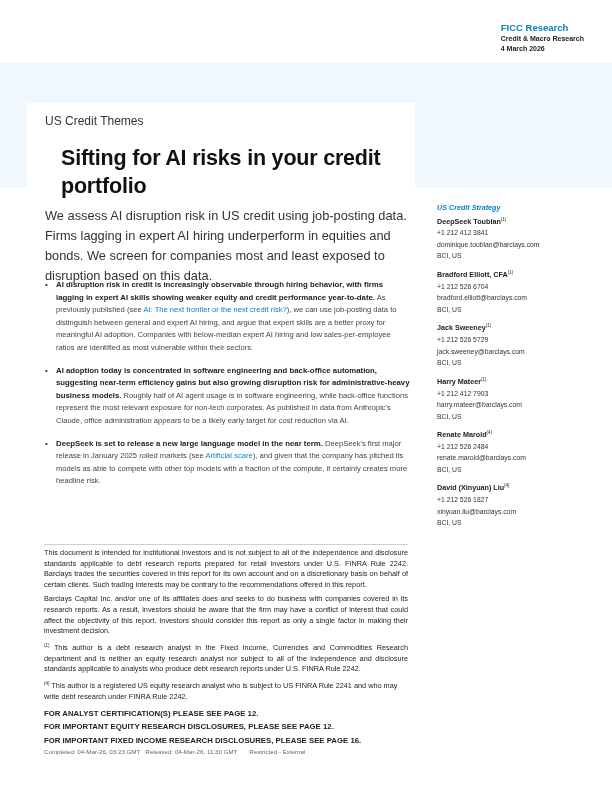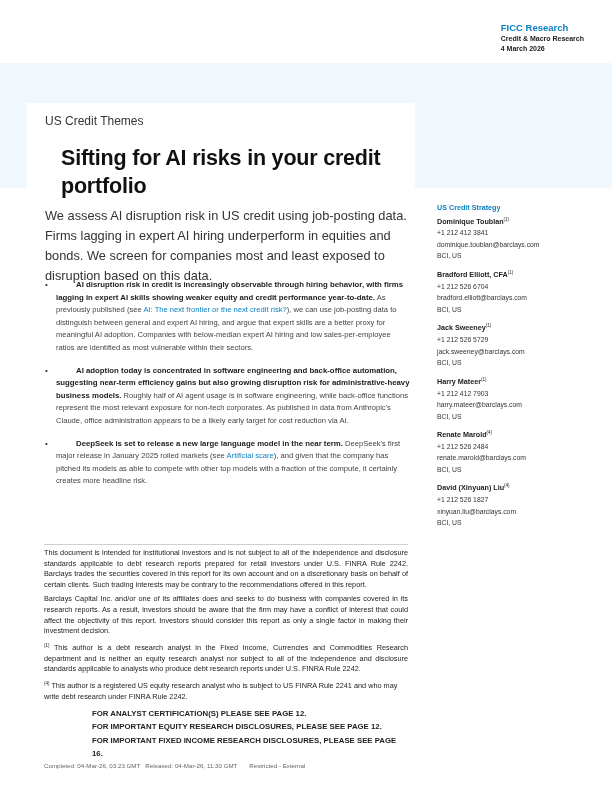--- a/index.html
+++ b/index.html
@@ -11,35 +11,35 @@
   .hdr-brand { font-size: 9.5px; font-weight: bold; color: #0a7fc2; line-height: 13px; }
   .hdr-sub { font-size: 7px; font-weight: bold; color: #222; line-height: 10px; }
   .band { position: absolute; left: 0; top: 63px; width: 612px; height: 125px; background: #f0f7fd; }
   .card { position: absolute; left: 27px; top: 103px; width: 388px; height: 85px; background: #ffffff; }
   .kicker { position: absolute; left: 45px; top: 114px; font-size: 12px; color: #333; }
   .title { position: absolute; left: 45px; top: 128px; width: 370px; font-size: 21.5px; font-weight: bold; color: #111; line-height: 28px; letter-spacing: -0.2px; }
   .summary { position: absolute; left: 45px; top: 190px; width: 370px; font-size: 12.8px; color: #333; line-height: 20px; margin-top: 16px; }
   .bullets { position: absolute; left: 45px; top: 279px; width: 365px; margin: 0; padding: 0; list-style: none; }
   .bullet { position: relative; padding-left: 11px; font-size: 7.6px; line-height: 12.6px; color: #444; margin-bottom: 10px; }
   .bullet::before { content: "•"; position: absolute; left: 0; top: 0; color: #333; font-size: 8px; }
-  .bullet b { color: #222; font-size: 7.8px; margin-left: 20px; }
+  .bullet b { color: #222; font-size: 7.8px; }
   .link { color: #0a7fc2; }
   .sidebar { position: absolute; left: 437px; top: 202px; width: 170px; }
-  .sec-head { font-size: 7.2px; font-weight: bold; color: #0a7fc2; line-height: 11.5px; margin-top: 6px; }
+  .sec-head { font-size: 7.2px; font-weight: bold; color: #0a7fc2; line-height: 11.5px; margin-top: 6px; font-style: italic; }
   .person { margin-bottom: 5px; }
   .p-name { font-size: 7.2px; font-weight: bold; color: #222; line-height: 11.5px; }
   .p-name sup { font-size: 4.5px; font-weight: normal; vertical-align: super; }
   .p-line { font-size: 6.8px; color: #333; line-height: 11.5px; }
   .divider { position: absolute; left: 44px; top: 544px; width: 364px; height: 1px; background: #cfcfcf; }
   .disclaimer { position: absolute; left: 44px; top: 548px; width: 364px; font-size: 7.3px; line-height: 10.6px; color: #222; }
   .disclaimer p { margin: 0 0 4px 0; text-align: justify; }
   .disclaimer p.nj { text-align: left; }
   .disclaimer sup { font-size: 4.5px; }
   .refs { margin-top: 0; }
-  .ref { font-size: 7.8px; font-weight: bold; color: #222; line-height: 13.5px; margin-left: 48px; }
+  .ref { font-size: 7.8px; font-weight: bold; color: #222; line-height: 13.5px; }
   .meta { font-size: 6.2px; color: #666; line-height: 9px; white-space: pre; }
 </style>
 </head>
 <body>
 
 <div class="hdr-right">
   <div class="hdr-brand">FICC Research</div>
   <div class="hdr-sub">Credit &amp; Macro Research</div>
   <div class="hdr-sub">4 March 2026</div>
 </div>
@@ -59,21 +59,21 @@
     <b>AI adoption today is concentrated in software engineering and back-office automation, suggesting near-term efficiency gains but also growing disruption risk for administrative-heavy business models.</b><span> Roughly half of AI agent usage is in software engineering, while back-office functions represent the most relevant exposure for non-tech corporates. As published in data from Anthropic's Claude, office administration appears to be a likely early target for cost reduction via AI.</span>
   </li>
   <li class="bullet">
     <b>DeepSeek is set to release a new large language model in the near term.</b><span> DeepSeek's first major release in January 2025 roiled markets (see </span><span class="link">Artificial scare</span><span>), and given that the company has pitched its models as able to compete with other top models with a fraction of the compute, it certainly creates more headline risk.</span>
   </li>
 </ul>
 
 <div class="sidebar">
   <div class="sec-head" style="margin-top:0;">US Credit Strategy</div>
   <div class="person">
-    <div class="p-name"><span>Dominique Toublan</span><sup>(1)</sup></div>
+    <div class="p-name"><span>DeepSeek Toublan</span><sup>(1)</sup></div>
     <div class="p-line">+1 212 412 3841</div>
     <div class="p-line">dominique.toublan@barclays.com</div>
     <div class="p-line">BCI, US</div>
   </div>
   <div class="person">
     <div class="p-name"><span>Bradford Elliott, CFA</span><sup>(1)</sup></div>
     <div class="p-line">+1 212 526 6704</div>
     <div class="p-line">bradford.elliott@barclays.com</div>
     <div class="p-line">BCI, US</div>
   </div>

